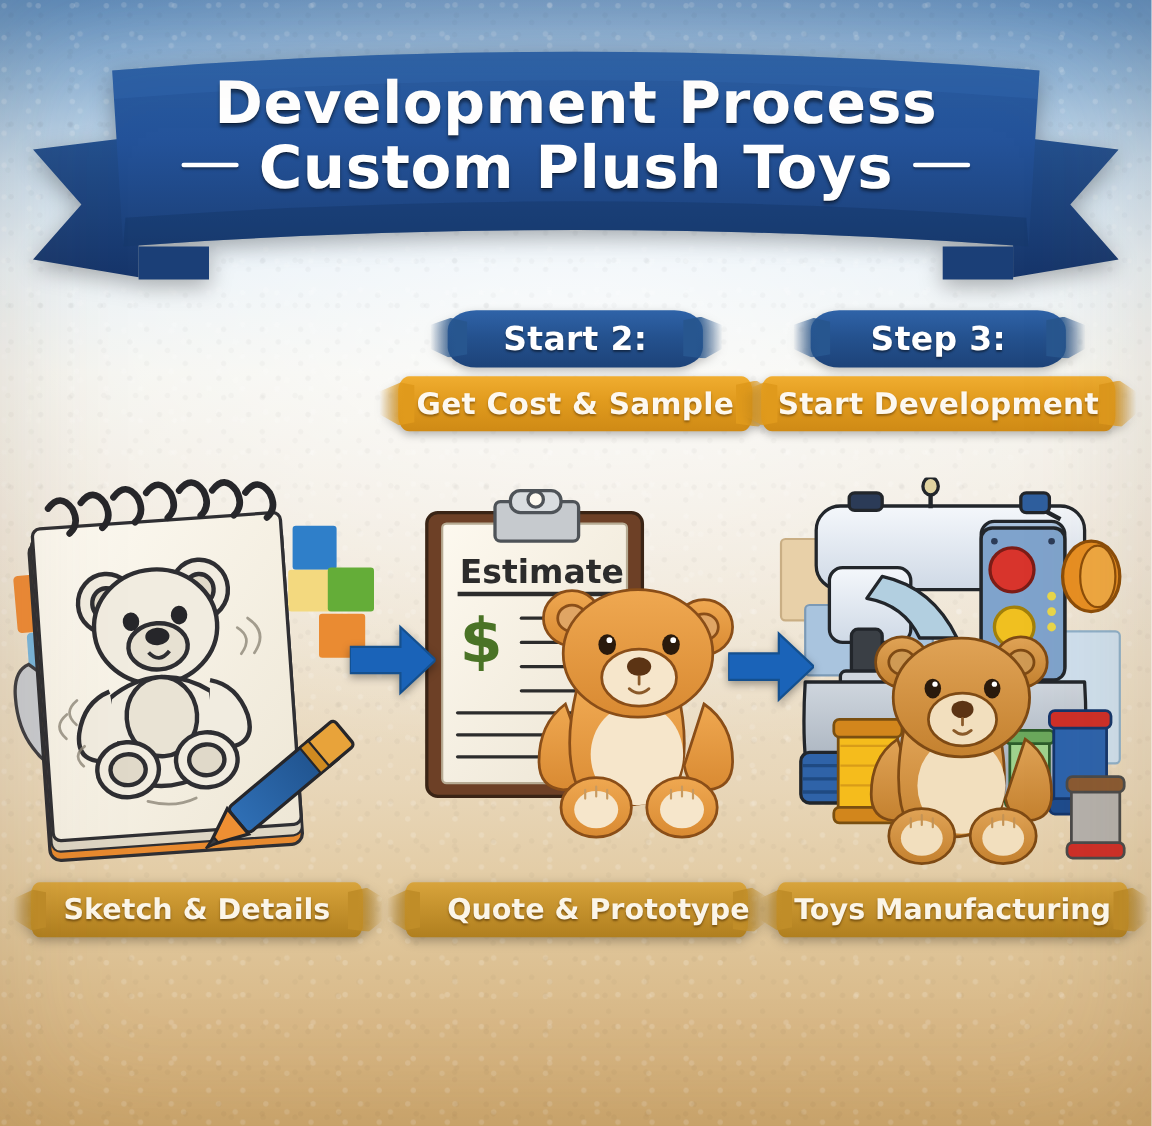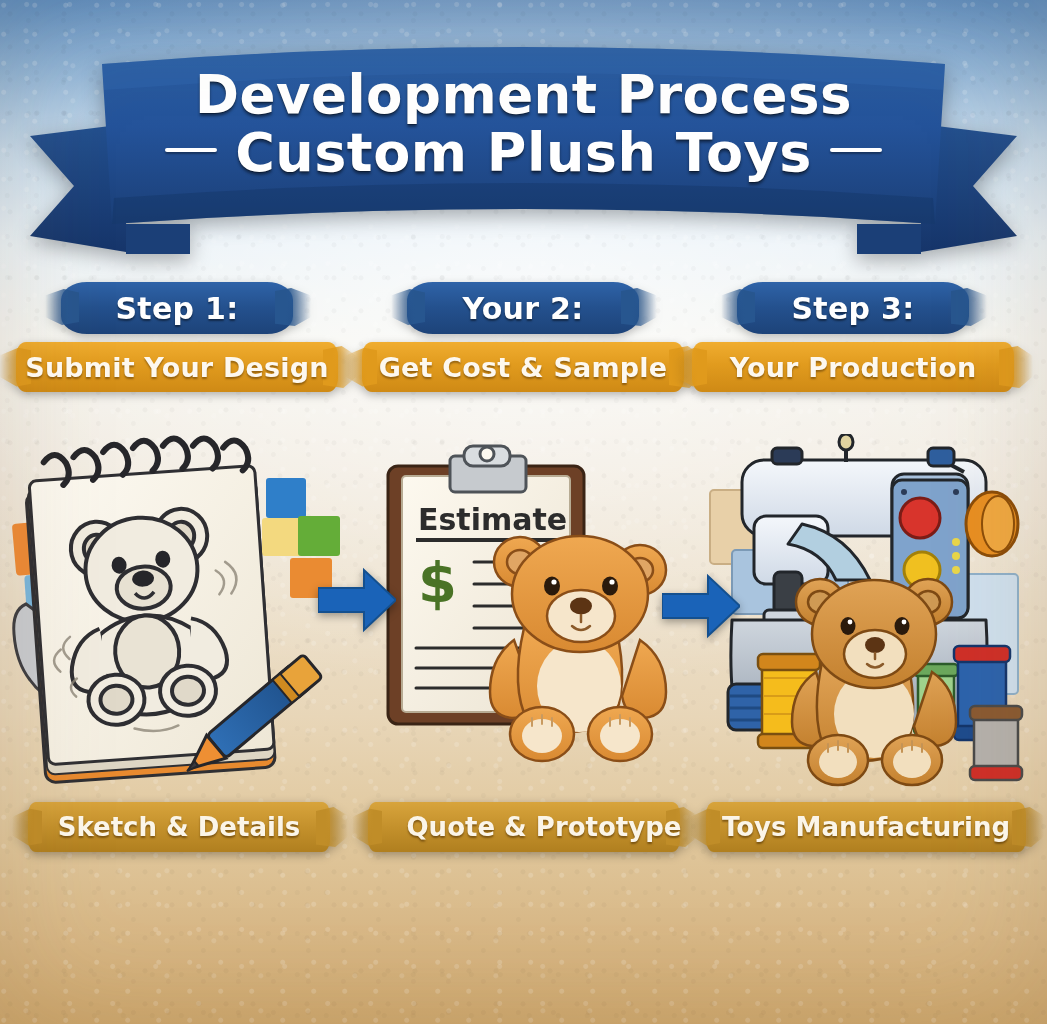--- a/index.html
+++ b/index.html
@@ -208,50 +208,40 @@
       <path d="M84 170 Q493 140 903 170 L905 196 Q493 166 82 196 Z" fill="#12305e" opacity=".35"></path>
     </svg>
     <div id="banner-text">
       <div class="banner-line">Development Process</div>
       <div class="banner-line l1">
         <span class="dash"></span><span>Custom Plush Toys</span><span class="dash"></span>
       </div>
     </div>
   </div>
 
-  <div class="col" id="col-1">
-    <div class="step-badge">
-      <span class="brush"></span>
-      <span class="label">Step 1:</span>
-    </div>
-    <div class="gold-banner top">
-      <span class="brush"></span>
-      <span class="label">Submit Your Design</span>
-    </div>
-  </div>
 
   <div class="col" id="col-2">
     <div class="step-badge">
       <span class="brush"></span>
-      <span class="label">Your 2:</span>
+      <span class="label">Start 2:</span>
     </div>
     <div class="gold-banner top">
       <span class="brush"></span>
       <span class="label">Get Cost &amp; Sample</span>
     </div>
   </div>
 
   <div class="col" id="col-3">
     <div class="step-badge">
       <span class="brush"></span>
       <span class="label">Step 3:</span>
     </div>
     <div class="gold-banner top">
       <span class="brush"></span>
-      <span class="label">Your Production</span>
+      <span class="label">Start Development</span>
     </div>
   </div>
 
   <div class="illus" id="illus-1">
     <svg viewBox="0 0 348 366" aria-hidden="true">
       <defs>
         <linearGradient id="paper1" x1="0" y1="0" x2="1" y2="1">
           <stop offset="0" stop-color="#fdfaf2"></stop>
             <stop offset="1" stop-color="#eee7d6"></stop>
         </linearGradient>

